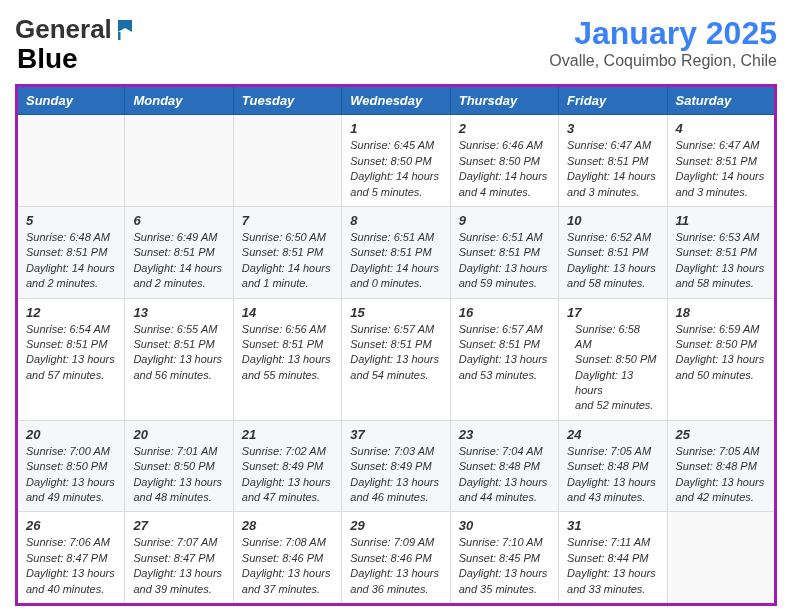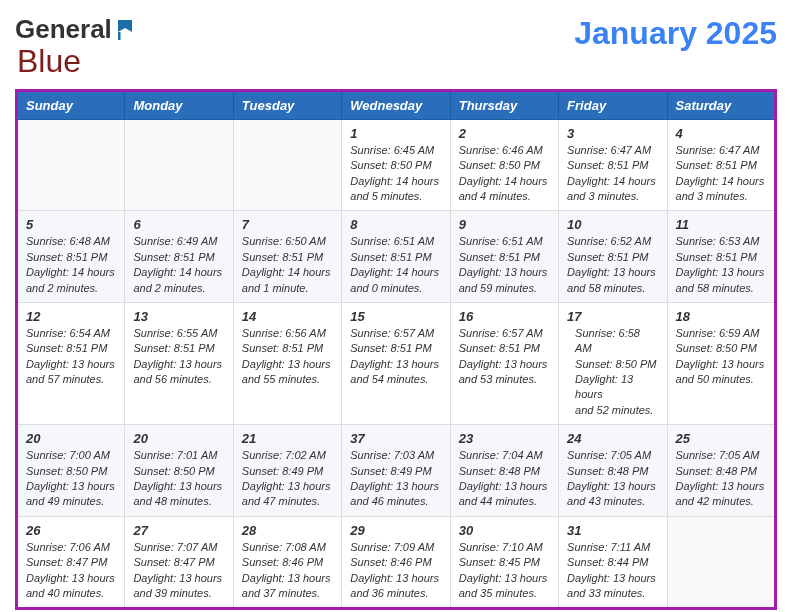--- a/index.html
+++ b/index.html
@@ -73,42 +73,43 @@
       background: #f9f9f9 !important;
     }
     .logo-wrapper {
       line-height: 1.1;
     }
     .logo-line1 {
       display: flex;
       align-items: center;
     }
     .logo-line2 {
-      color: #7f1d1d;
-      font-size: 32px;
-      font-weight: normal;
+      color: #000000;
+      font-size: 28px;
+      font-weight: bold;
       margin-left: 2px;
     }
   </style>
 </head>
 <body>
 
 <div class="header">
   <div class="logo-wrapper">
     <div class="logo-line1">
       <span style="font-size:26px;font-weight:bold;color:#333;">General</span>
       <svg width="22" height="22" viewBox="0 0 22 22" style="margin-left:2px;">
         <polygon points="4,2 18,2 18,14 11,10 4,14" fill="#1a6fa8"></polygon>
         <rect x="4" y="14" width="2.5" height="8" fill="#1a6fa8"></rect>
       </svg>
     </div>
     <div class="logo-line2">Blue</div>
   </div>
   <div class="title-block">
     <h1>January 2025</h1>
+    <h2>Ovalle, Coquimbo Region, Chile</h2>
   </div>
 </div>
 
 <table class="calendar">
   <thead>
     <tr>
     <th>Sunday</th>
         <th>Monday</th>
         <th>Tuesday</th>
         <th>Wednesday</th>

